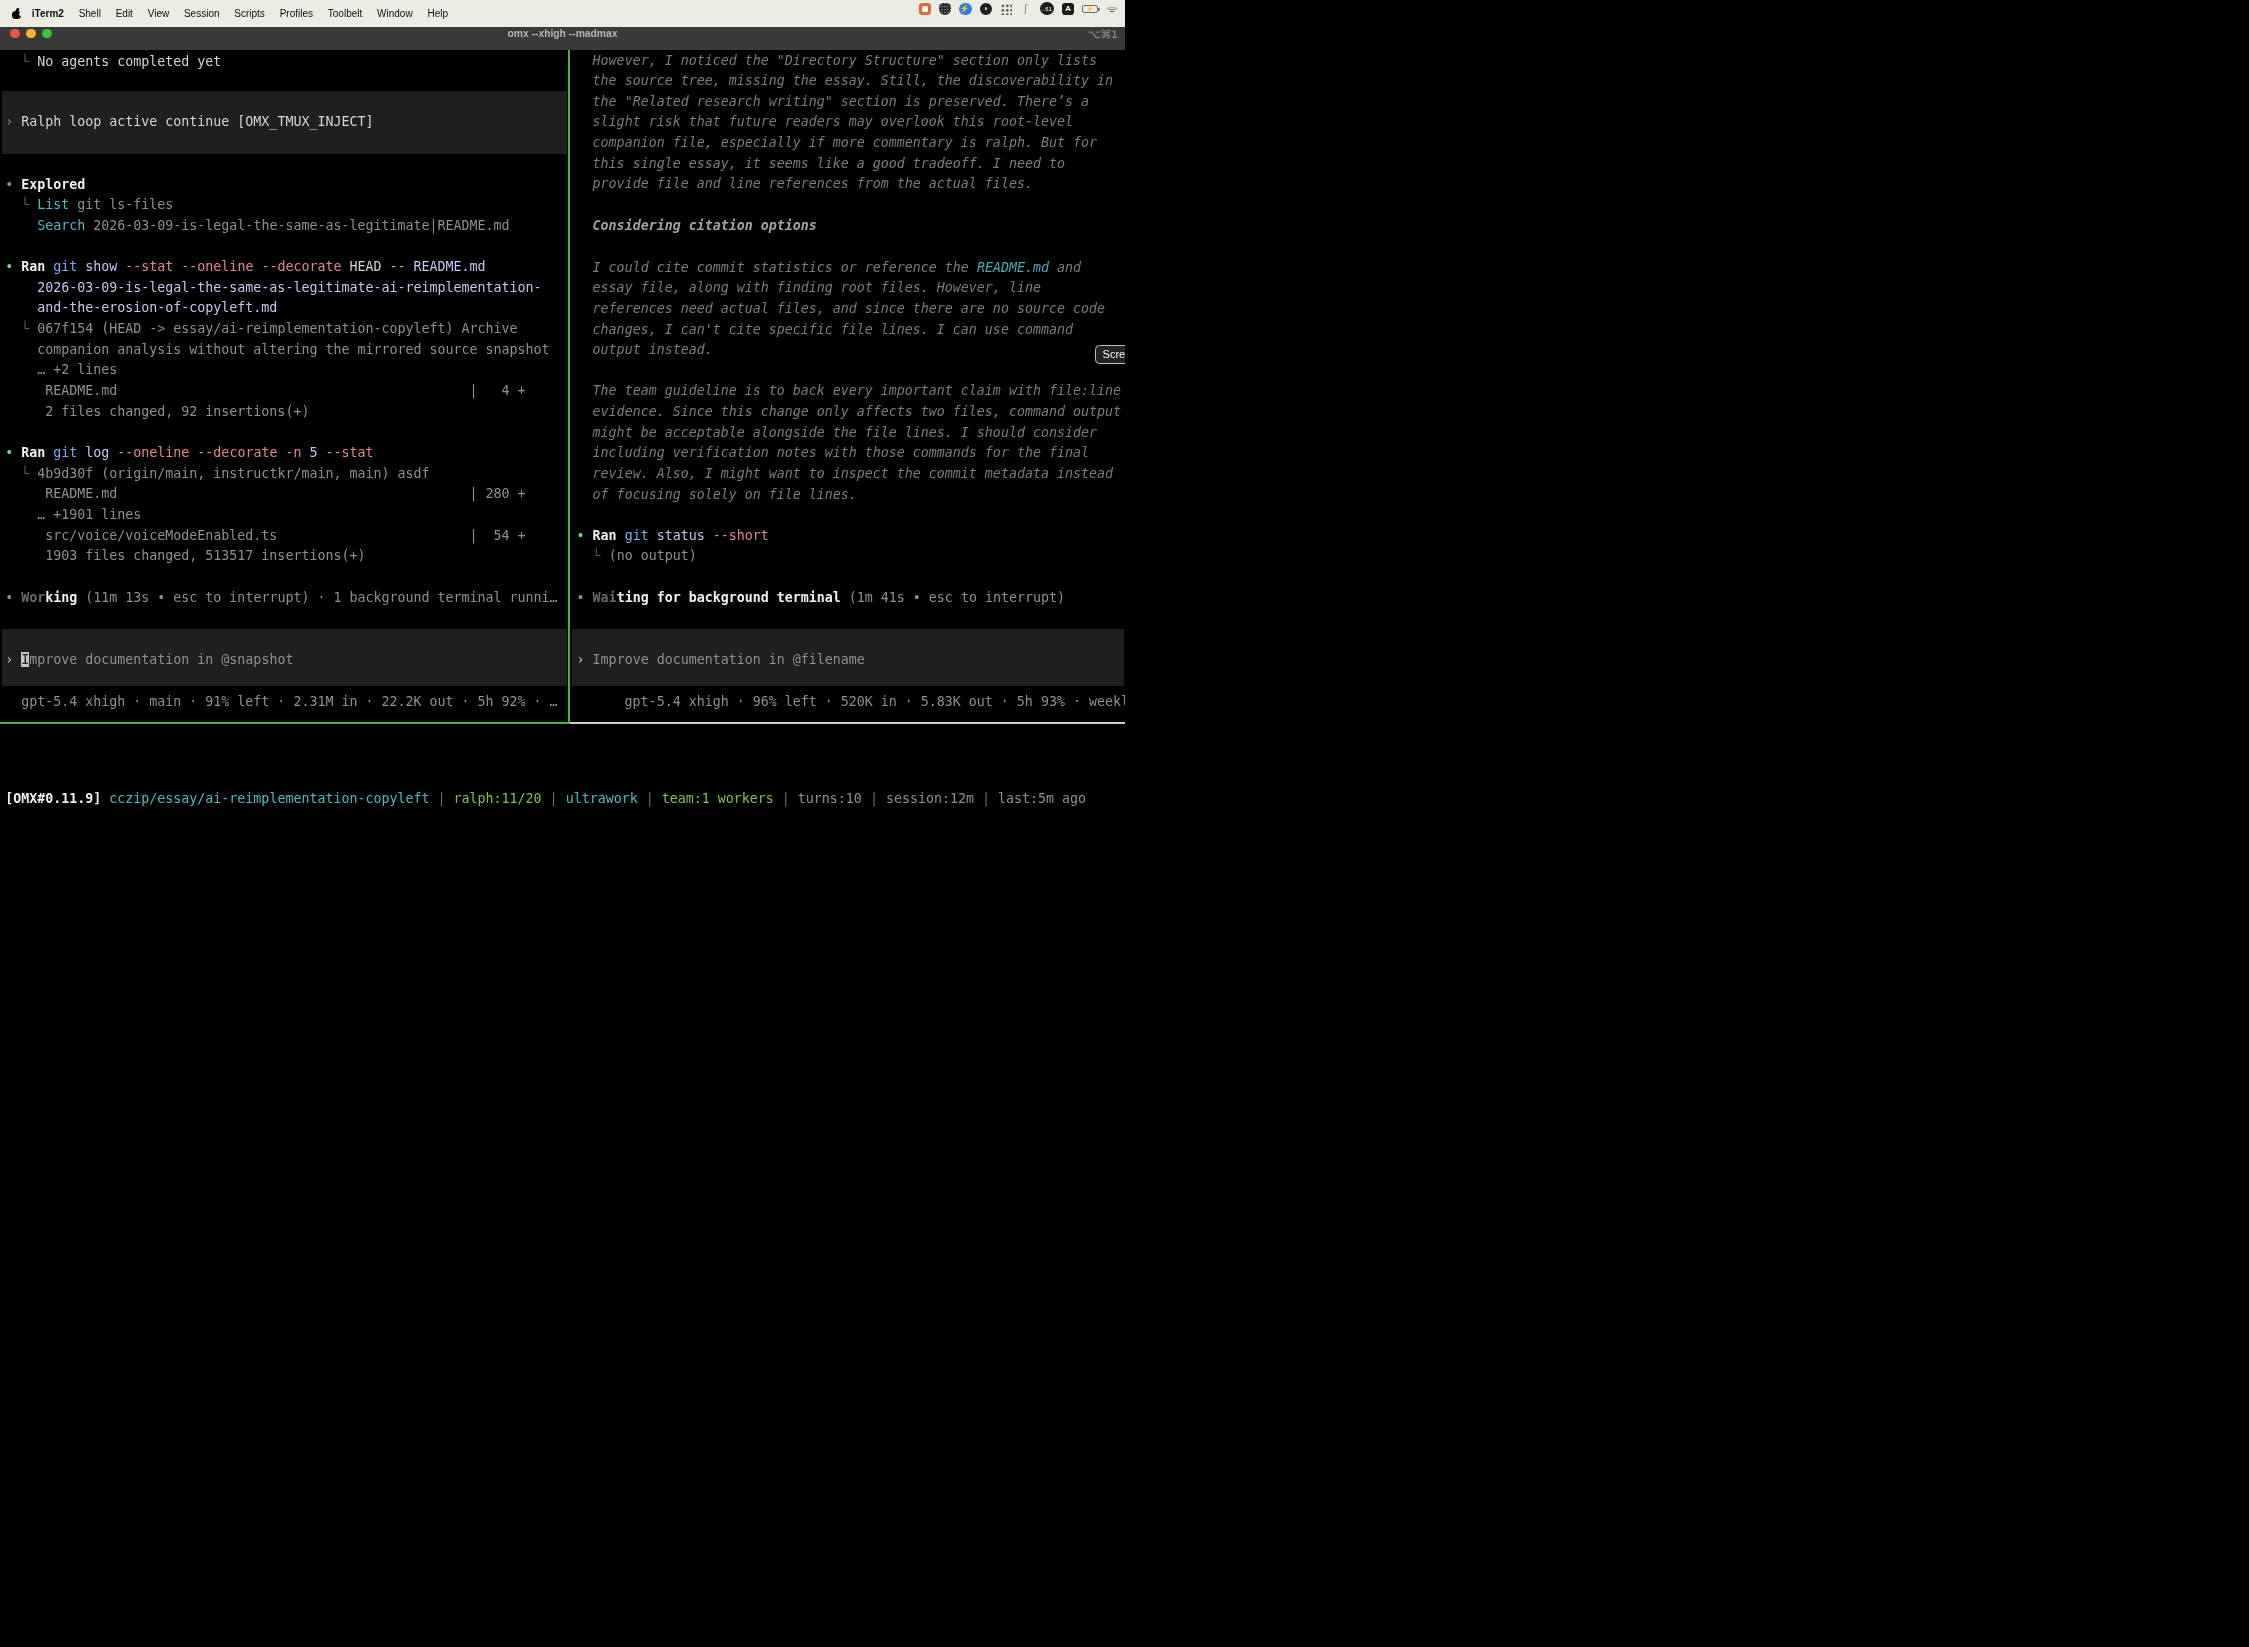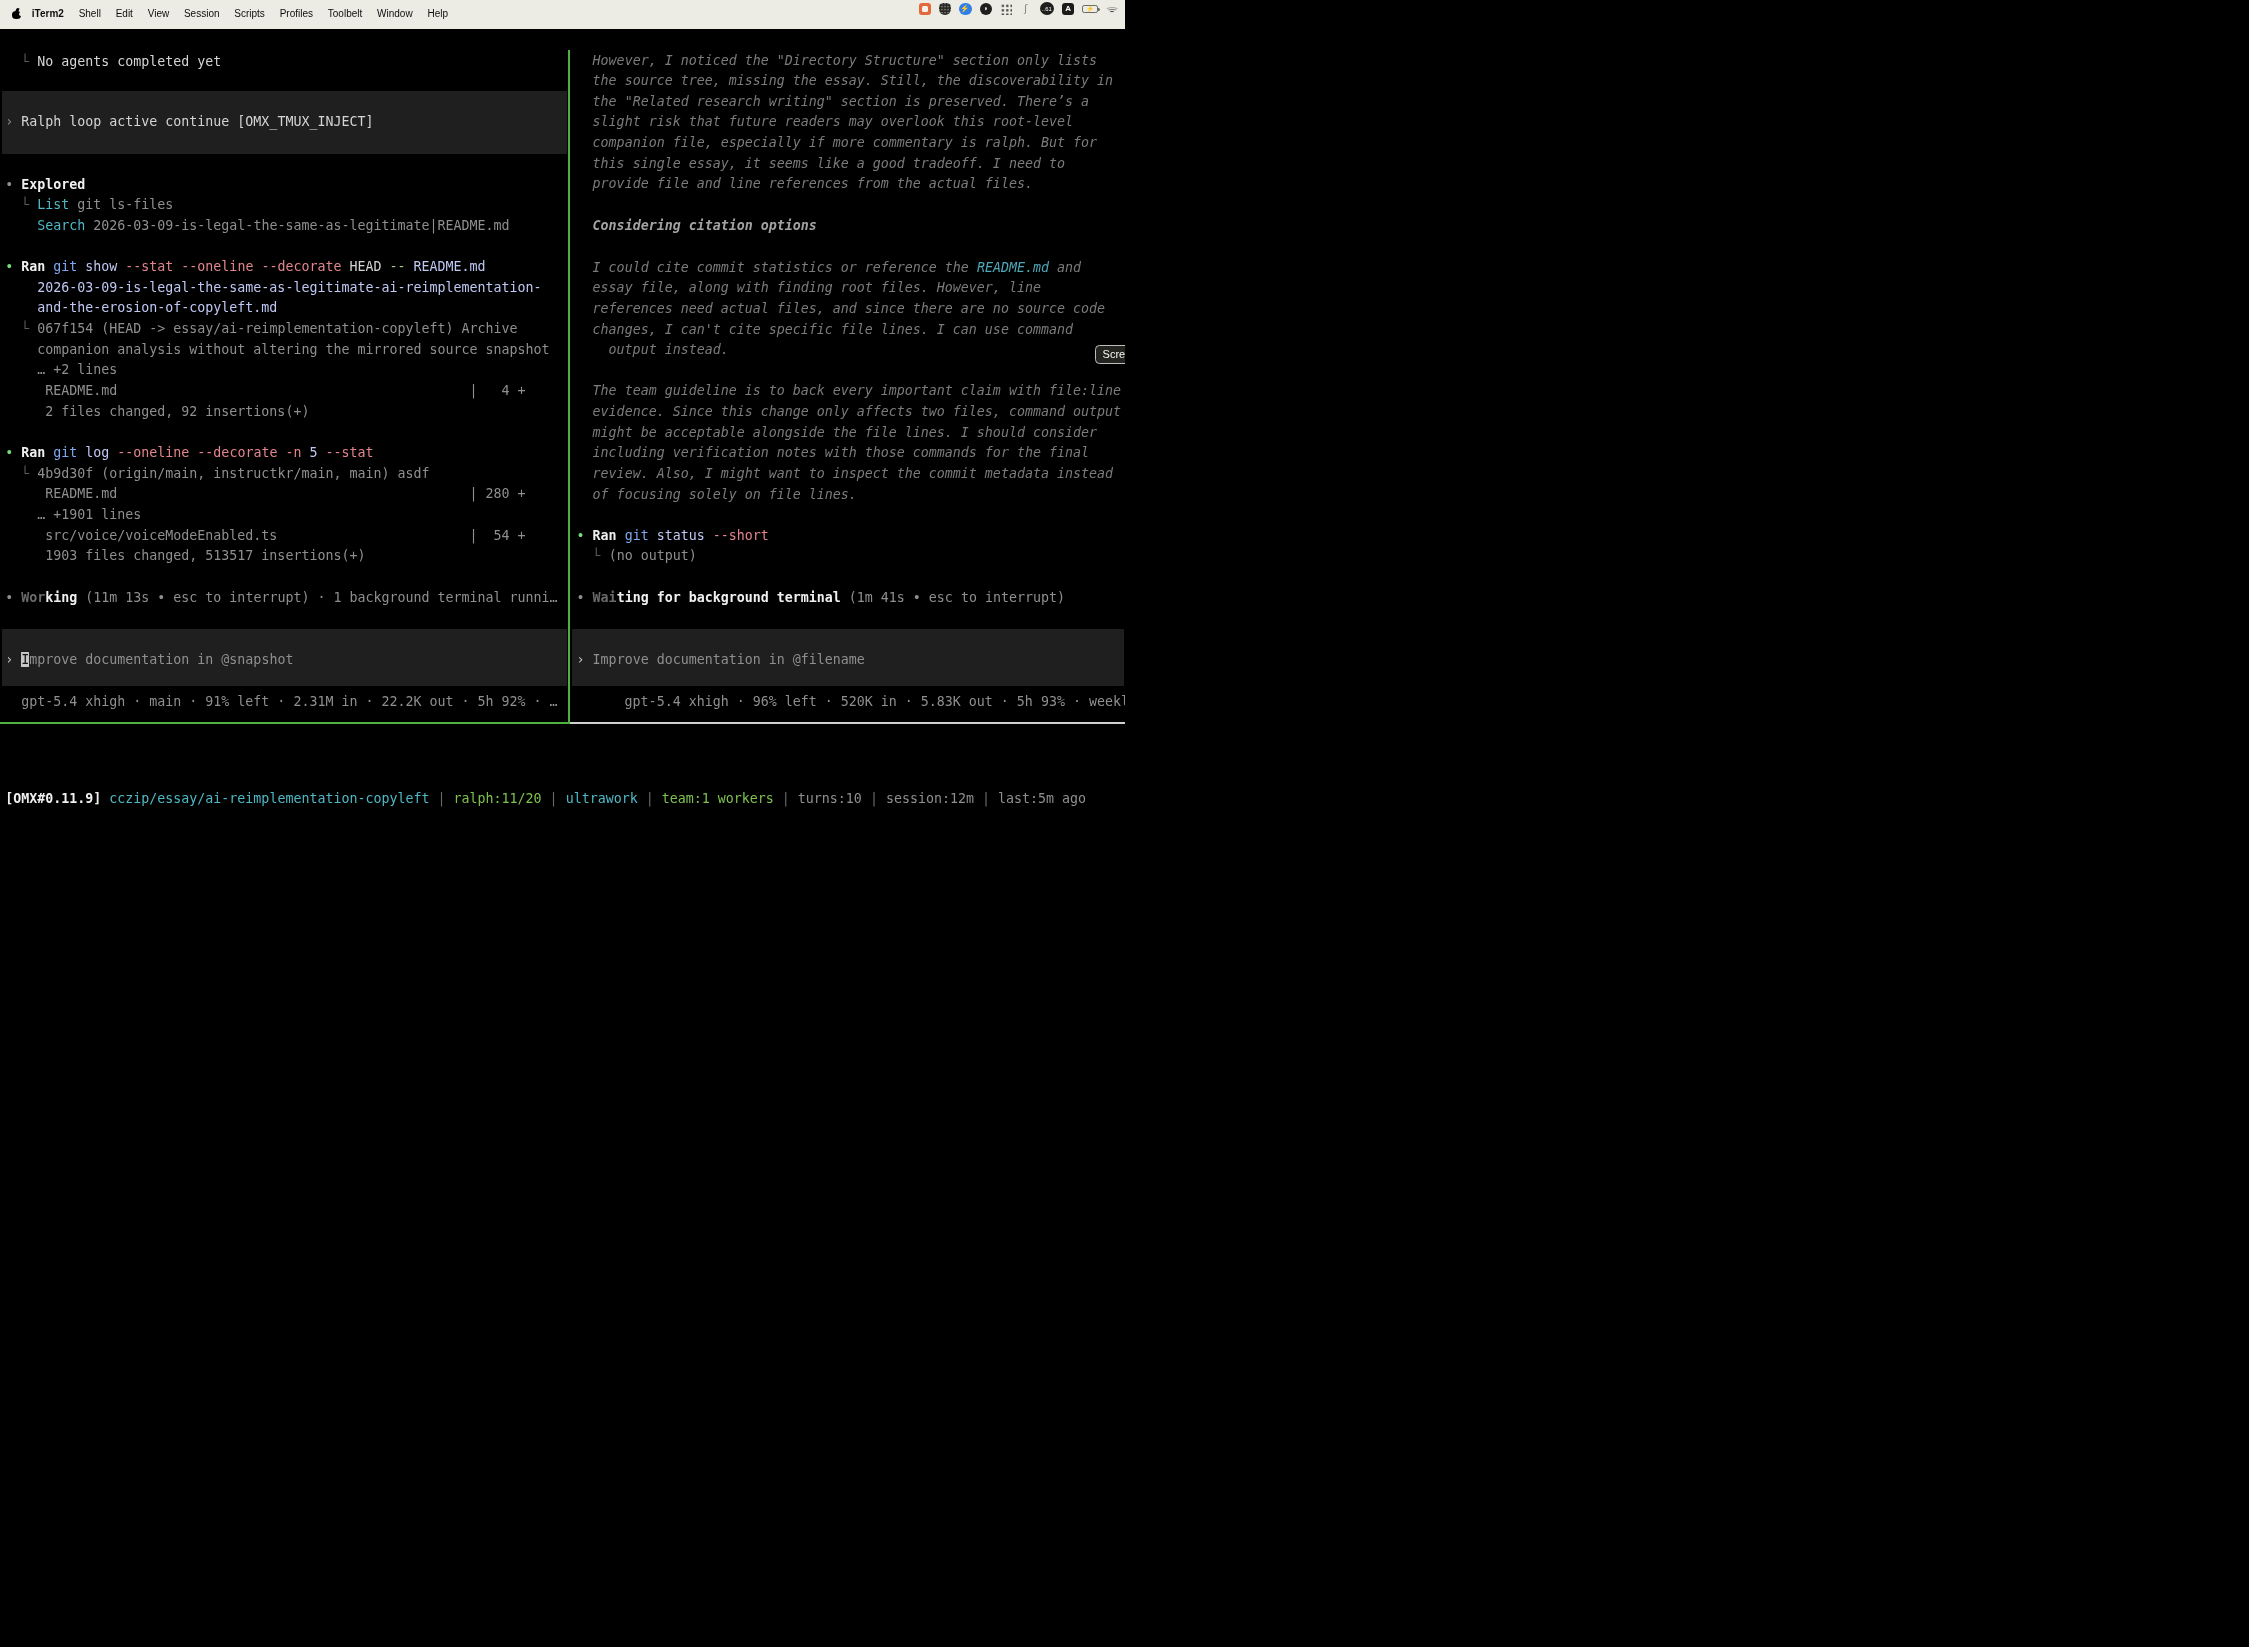--- a/index.html
+++ b/index.html
@@ -97,20 +97,29 @@
         <span class="si i-batt">⚡</span>
         <span class="si i-wifi">
           <span class="w1"></span>
           <span class="w2"></span>
           <span class="w3"></span>
         </span>
       </span>
   </div>
 
   <div class="behind"></div>
+  <div class="titlebar">
+    <div class="tl-btns">
+      <span class="tl-btn tl-close"></span>
+      <span class="tl-btn tl-min"></span>
+      <span class="tl-btn tl-zoom"></span>
+    </div>
+    <div class="win-title">omx --xhigh --madmax</div>
+    <div class="win-shortcut">⌥⌘1</div>
+  </div>
 
   <div class="term">
     <div class="pane pane-left" id="pane-left">
       <div class="tbox box-inject"></div>
       <div class="tbox box-input"></div>
     <div class="tline" style="top: 2.2px;"><span class="dim">  └ </span><span class="w">No agents completed yet</span></div>
         <div class="tline" style="top: 62px;"><span class="gy">› </span><span class="w">Ralph loop active continue [OMX_TMUX_INJECT]</span></div>
         <div class="tline" style="top: 125px;"><span class="gy">• </span><span class="bw">Explored</span></div>
         <div class="tline" style="top: 145px;"><span class="dim">  └ </span><span class="teal">List</span><span class="gy"> git ls-files</span></div>
         <div class="tline" style="top: 166px;"><span class="dim">    </span><span class="teal">Search</span><span class="gy"> 2026-03-09-is-legal-the-same-as-legitimate|README.md</span></div>
@@ -140,21 +149,21 @@
         <div class="tline" style="top: 42px;"><span class="it">  the "Related research writing" section is preserved. There’s a</span></div>
         <div class="tline" style="top: 62px;"><span class="it">  slight risk that future readers may overlook this root-level</span></div>
         <div class="tline" style="top: 83px;"><span class="it">  companion file, especially if more commentary is ralph. But for</span></div>
         <div class="tline" style="top: 104px;"><span class="it">  this single essay, it seems like a good tradeoff. I need to</span></div>
         <div class="tline" style="top: 124px;"><span class="it">  provide file and line references from the actual files.</span></div>
         <div class="tline" style="top: 166px;"><span class="ith">  Considering citation options</span></div>
         <div class="tline" style="top: 208px;"><span class="it">  I could cite commit statistics or reference the </span><span class="itlink">README.md</span><span class="it"> and</span></div>
         <div class="tline" style="top: 228px;"><span class="it">  essay file, along with finding root files. However, line</span></div>
         <div class="tline" style="top: 249px;"><span class="it">  references need actual files, and since there are no source code</span></div>
         <div class="tline" style="top: 270px;"><span class="it">  changes, I can't cite specific file lines. I can use command</span></div>
-        <div class="tline" style="top: 290px; margin-left: 16px;"><span class="it">  output instead.</span></div>
+        <div class="tline" style="top: 290px;"><span class="it">  output instead.</span></div>
         <div class="tline" style="top: 331px;"><span class="it">  The team guideline is to back every important claim with file:line</span></div>
         <div class="tline" style="top: 352px;"><span class="it">  evidence. Since this change only affects two files, command output</span></div>
         <div class="tline" style="top: 373px;"><span class="it">  might be acceptable alongside the file lines. I should consider</span></div>
         <div class="tline" style="top: 393px;"><span class="it">  including verification notes with those commands for the final</span></div>
         <div class="tline" style="top: 414px;"><span class="it">  review. Also, I might want to inspect the commit metadata instead</span></div>
         <div class="tline" style="top: 435px;"><span class="it">  of focusing solely on file lines.</span></div>
         <div class="tline" style="top: 476px;"><span class="gb">• </span><span class="bw">Ran</span><span class="blue"> git</span><span class="peri"> status</span><span class="sal"> --short</span></div>
         <div class="tline" style="top: 496px;"><span class="dim">  └ </span><span class="gy">(no output)</span></div>
         <div class="tline" style="top: 538px;"><span class="gy">• </span><span class="shim">Wai</span><span class="bw">ting for background terminal</span><span class="gy"> (1m 41s • esc to interrupt)</span></div>
         <div class="tline" style="top: 600px;"><span class="wb">› </span><span class="gy">Improve documentation in @filename</span></div>

